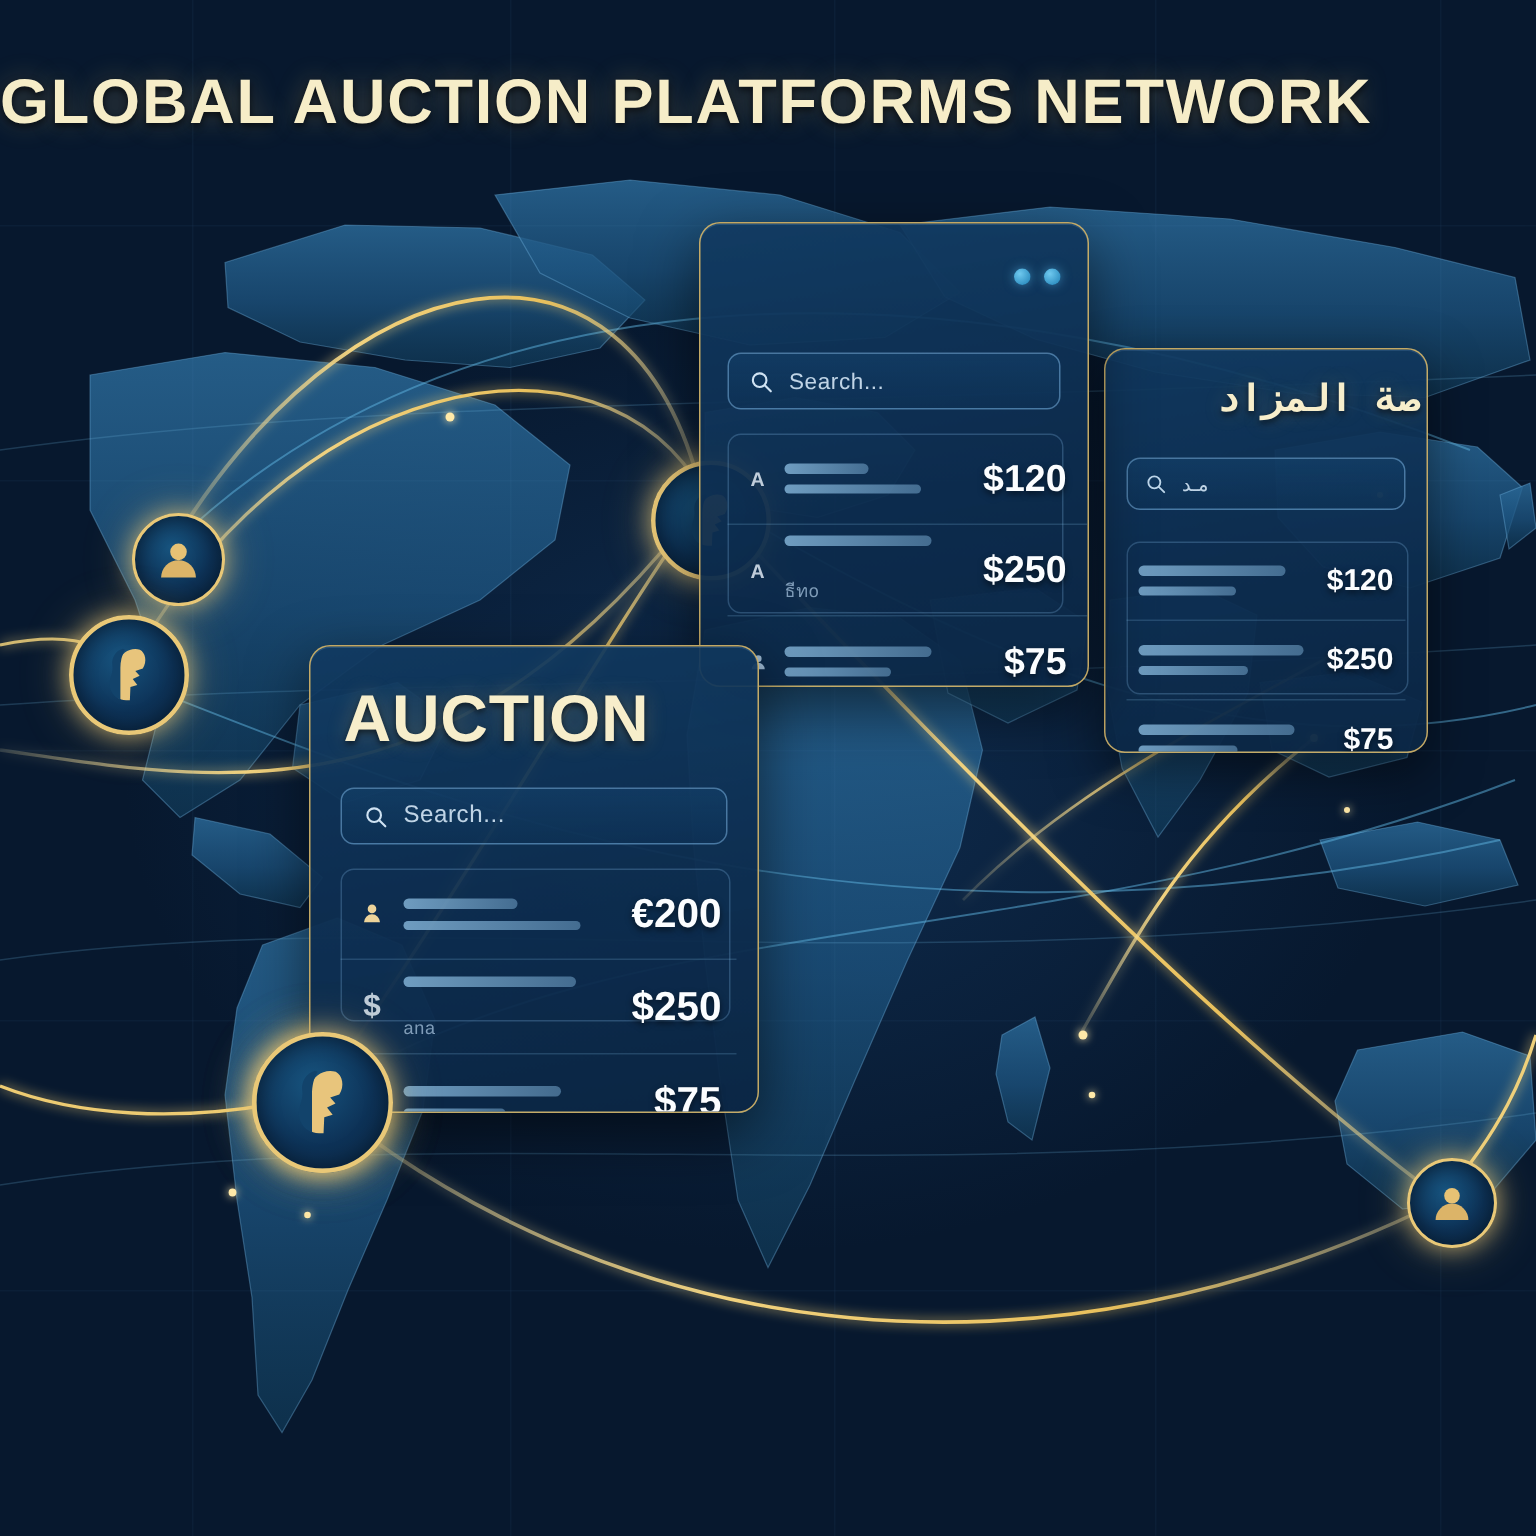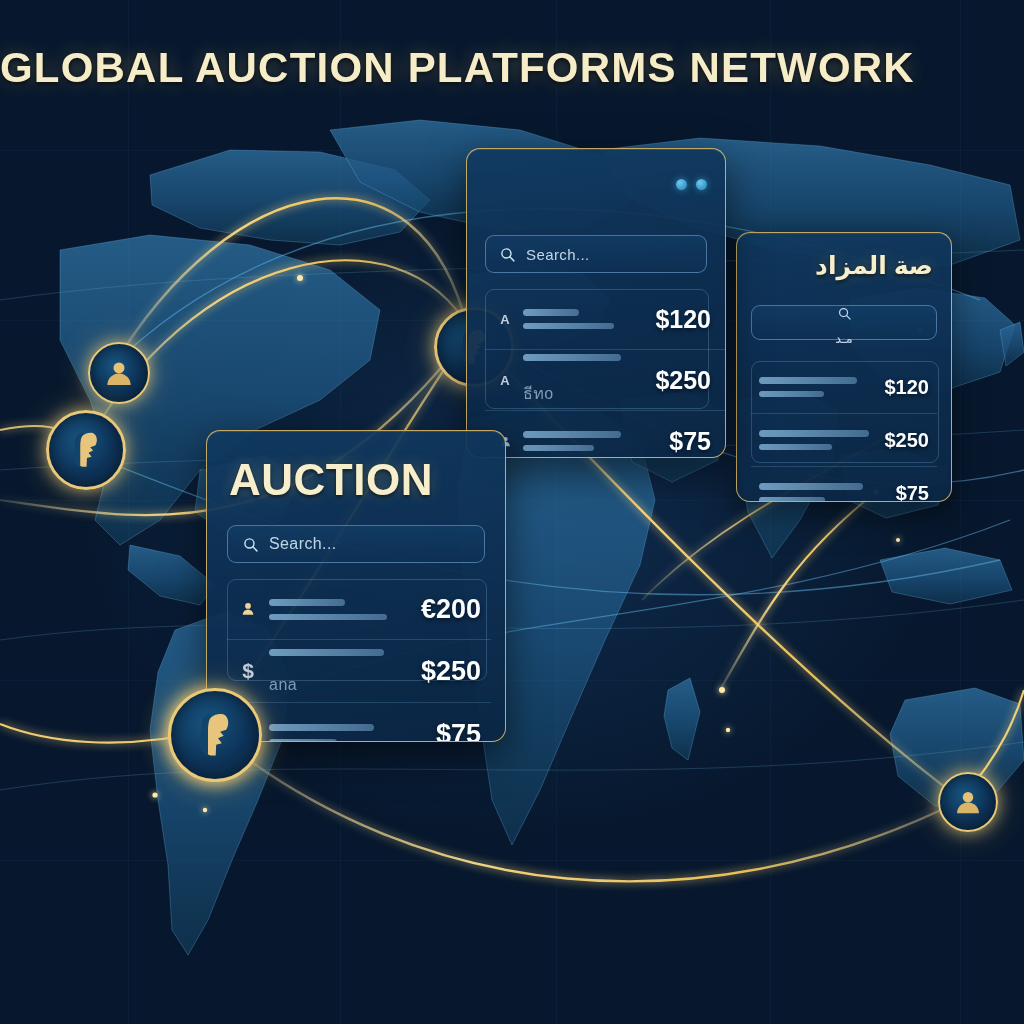--- a/index.html
+++ b/index.html
@@ -59,21 +59,21 @@
   .rows{display:flex;flex-direction:column;}
   .row{
     display:flex;align-items:center;
     border-top:1px solid rgba(125,180,225,.22);
     position:relative;
   }
   .row .lead{flex:0 0 auto;display:flex;align-items:center;justify-content:center;}
   .bars{flex:1 1 auto;display:flex;flex-direction:column;}
   .bars b{display:block;height:7px;border-radius:4px;
     background:linear-gradient(90deg, rgba(128,176,212,.85), rgba(105,152,190,.6));}
-  .sub{color:#7f9cb8;font-size:16px;margin-top:20px;letter-spacing:.5px;}
+  .sub{color:#7f9cb8;font-size:12px;margin-top:20px;letter-spacing:.5px;}
   .price{flex:0 0 auto;color:#fbfdff;font-weight:bold;white-space:nowrap;
     text-shadow:0 2px 4px rgba(0,0,0,.55);}
   .glyph{color:#dfe9f3;font-weight:bold;opacity:.85;}
   .rowcard{
     position:absolute;border:1px solid rgba(125,180,225,.28);border-radius:9px;
     pointer-events:none;
   }
   
   .node{position:absolute;border-radius:50%;
     background:radial-gradient(circle at 42% 36%, #17547f 0%, #0d3257 55%, #0a2744 100%);
@@ -236,23 +236,23 @@
   </div>
 
   <div class="node" style="left:938px;top:772px;width:56px;height:56px;border-width:2.6px;">
     <svg width="32" height="32" viewBox="0 0 24 24">
       <circle cx="12" cy="8.4" r="3.9" fill="#e7c274"></circle>
       <path d="M3.8 20.5a8.2 8.2 0 0 1 16.4 0z" fill="#dcb468"></path>
     </svg>
   </div>
 
   <div class="panel noglow" style="left:736px;top:232px;width:214px;height:268px;">
-    <div class="p-title" style="position:absolute;right:18px;top:18px;font-size:25px;direction:rtl;">صة المزاد</div>
-
-    <div class="search rtl" style="position:absolute;left:14px;right:14px;top:72px;height:33px;padding:0 11px;flex-direction:column;">
+    <div class="p-title" style="position:absolute;right:4px;top:18px;font-size:25px;direction:rtl;font-family:Liberation Mono, monospace;">صة المزاد</div>
+
+    <div class="search rtl" style="position:absolute;left:14px;right:14px;top:72px;height:33px;padding:0 11px;">
       <svg class="mag" width="15" height="15" viewBox="0 0 24 24">
         <circle cx="10.5" cy="10.5" r="6.4" fill="none" stroke="#bdd6ea" stroke-width="2"></circle>
         <line x1="15.3" y1="15.3" x2="21" y2="21" stroke="#bdd6ea" stroke-width="2" stroke-linecap="round"></line>
       </svg>
       <span class="search-text" style="font-size:13px;direction:rtl;">مـد</span>
     </div>
 
     <div class="rowcard" style="left:14px;top:128px;width:186px;height:100px;"></div>
 
     <div class="rows" style="position:absolute;left:14px;right:14px;top:128px;">

